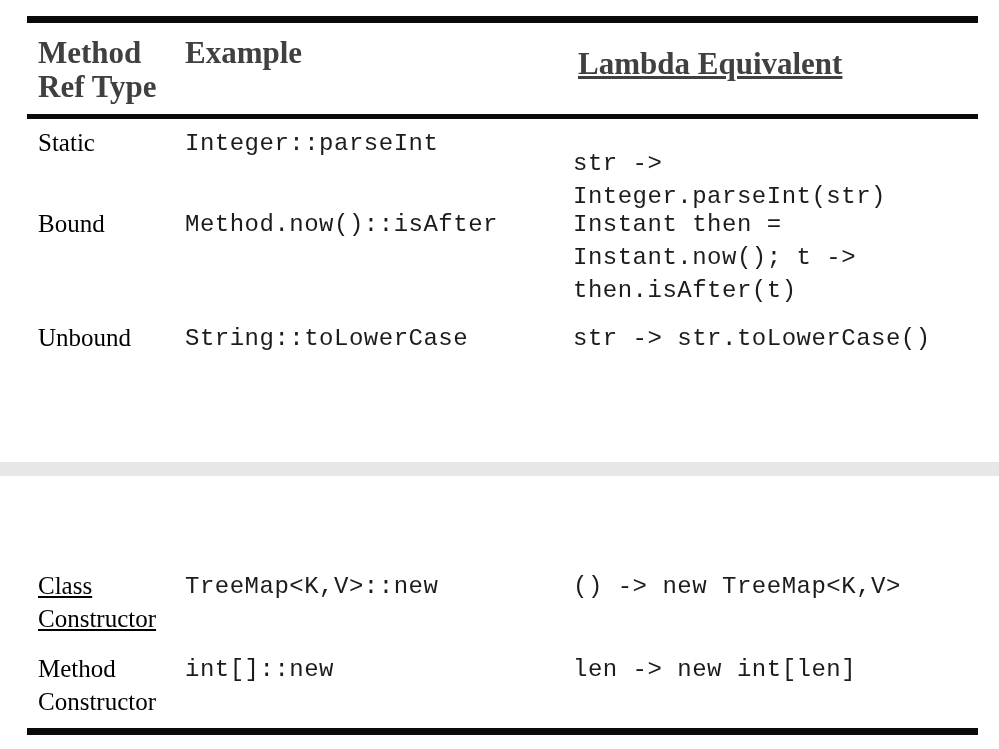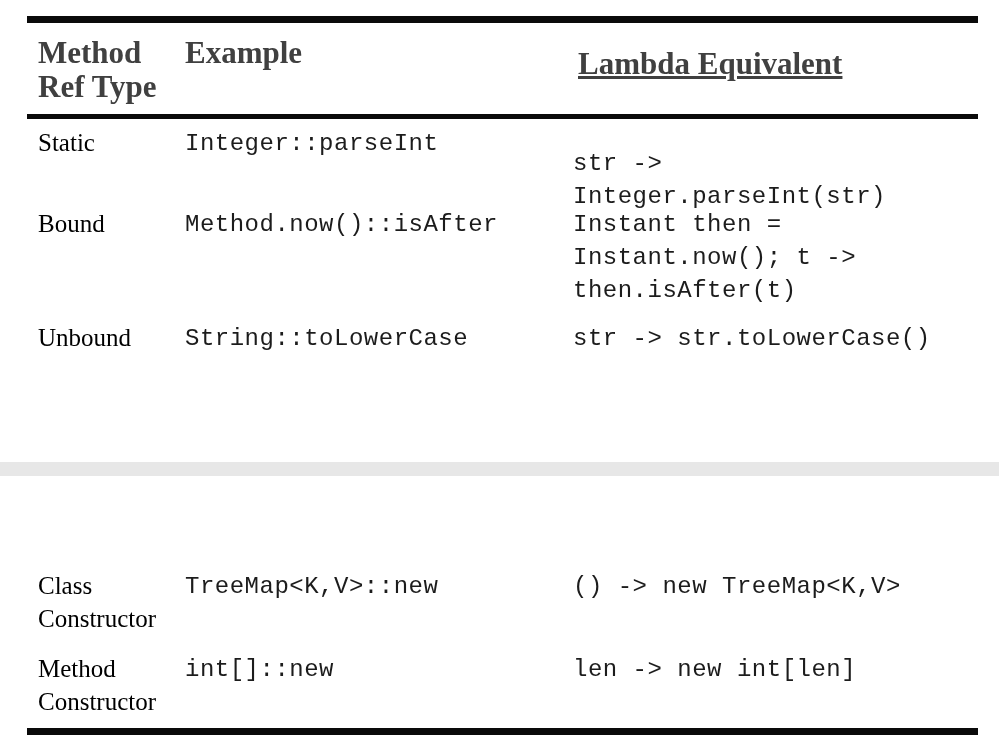--- a/index.html
+++ b/index.html
@@ -93,21 +93,21 @@
 
   <div>
     <div class="cell serif col-type" style="top:321px;">Unbound</div>
     <div class="cell code col-example" style="top:322px;">String::toLowerCase</div>
     <div class="cell code col-lambda" style="top:322px;">str -&gt; str.toLowerCase()</div>
   </div>
 
   <div class="page-gap"></div>
 
   <div>
-    <div class="cell serif col-type" style="top:569px;">Class
+    <div class="cell serif col-type" style="top:569px;text-decoration:underline;">Class
 Constructor</div>
     <div class="cell code col-example" style="top:570px;">TreeMap&lt;K,V&gt;::new</div>
     <div class="cell code col-lambda" style="top:570px;">() -&gt; new TreeMap&lt;K,V&gt;</div>
   </div>
 
   <div>
     <div class="cell serif col-type" style="top:652px;">Method
 Constructor</div>
     <div class="cell code col-example" style="top:653px;">int[]::new</div>
     <div class="cell code col-lambda" style="top:653px;">len -&gt; new int[len]</div>

